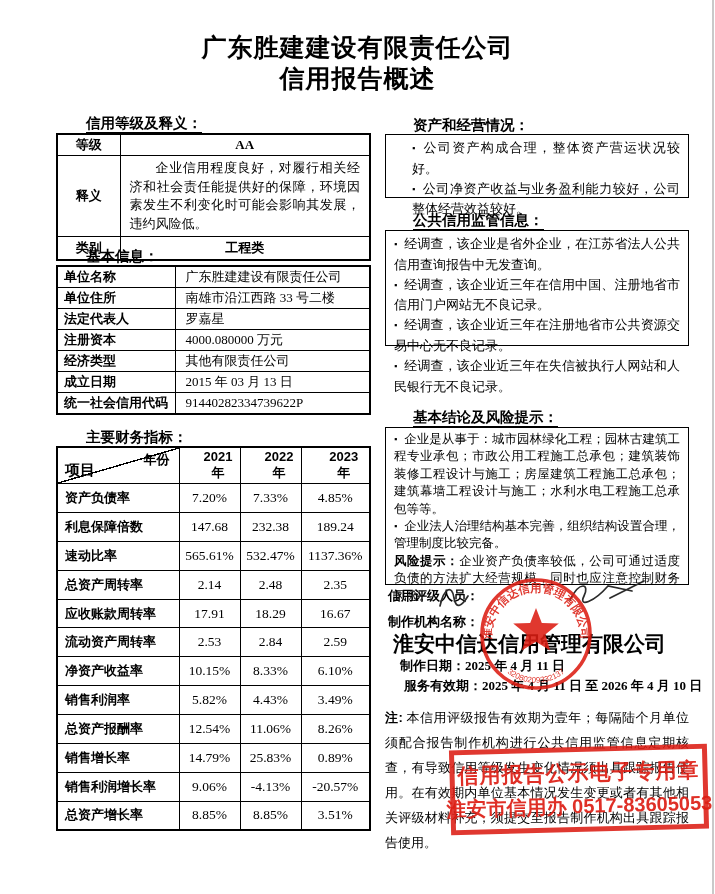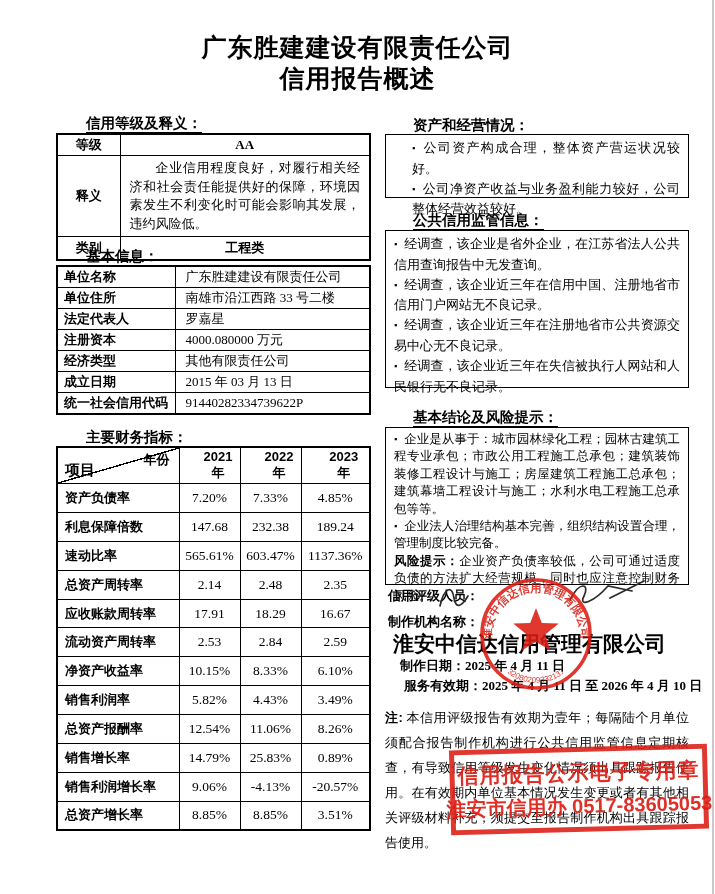--- a/index.html
+++ b/index.html
@@ -52,21 +52,21 @@
   }
   .corner .c-top { position:absolute; top:3px; right:9px; font-family:"Liberation Sans","DejaVu Sans",sans-serif; font-weight:700; font-size:13px; }
   .corner .c-bot { position:absolute; bottom:3px; left:7px; font-family:"Liberation Sans","DejaVu Sans",sans-serif; font-weight:700; font-size:15px; }
 
   
   .info-box {
     position:absolute; left:385px; width:304px; border:1.5px solid #000;
     padding:3px 8px; font-size:13px; line-height:19.8px; text-align:justify; background:#fff;
   }
   .box1 { top:134px; height:64px;padding-left:26px; }
-  .box2 { top:230px; height:158px; }
+  .box2 { top:230px; height:116px; }
   .box3 { top:427px; height:158px; font-size:12.5px; line-height:17.4px; }
   .blt { font-size:9px; vertical-align:1px; margin-right:7px; }
   .risk-lbl { font-family:"Liberation Sans","DejaVu Sans",sans-serif; font-weight:700; }
 
   
   .f-line { position:absolute; white-space:nowrap; }
   .f-label { font-family:"Liberation Sans","DejaVu Sans",sans-serif; font-weight:700; font-size:13px; }
   .f-val { font-weight:700; font-size:13px; }
   .maker-name {
     position:absolute; left:393px; top:630px; width:290px;
@@ -197,21 +197,21 @@
         </tr>
     <tr>
           <td class="rowlbl">利息保障倍数</td>
           <td class="num">147.68</td>
           <td class="num">232.38</td>
           <td class="num">189.24</td>
         </tr>
     <tr>
           <td class="rowlbl">速动比率</td>
           <td class="num">565.61%</td>
-          <td class="num">603.47%</td>
+          <td class="num">532.47%</td>
           <td class="num">1137.36%</td>
         </tr>
     <tr>
           <td class="rowlbl">总资产周转率</td>
           <td class="num">2.14</td>
           <td class="num">2.48</td>
           <td class="num">2.35</td>
         </tr>
     <tr>
           <td class="rowlbl">应收账款周转率</td>

